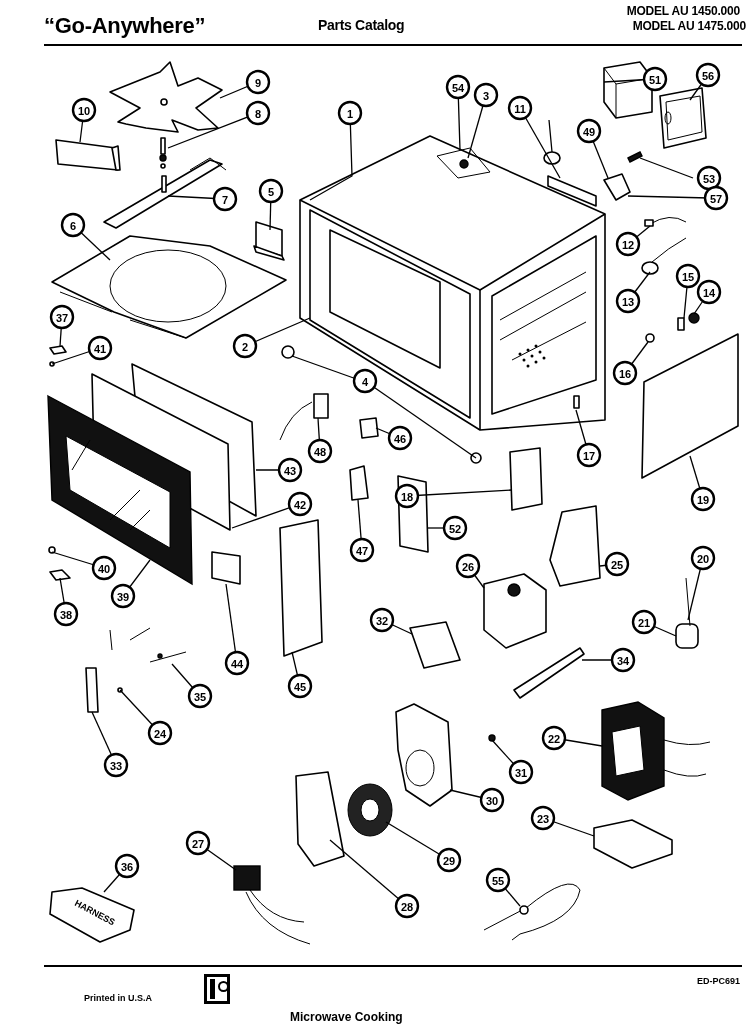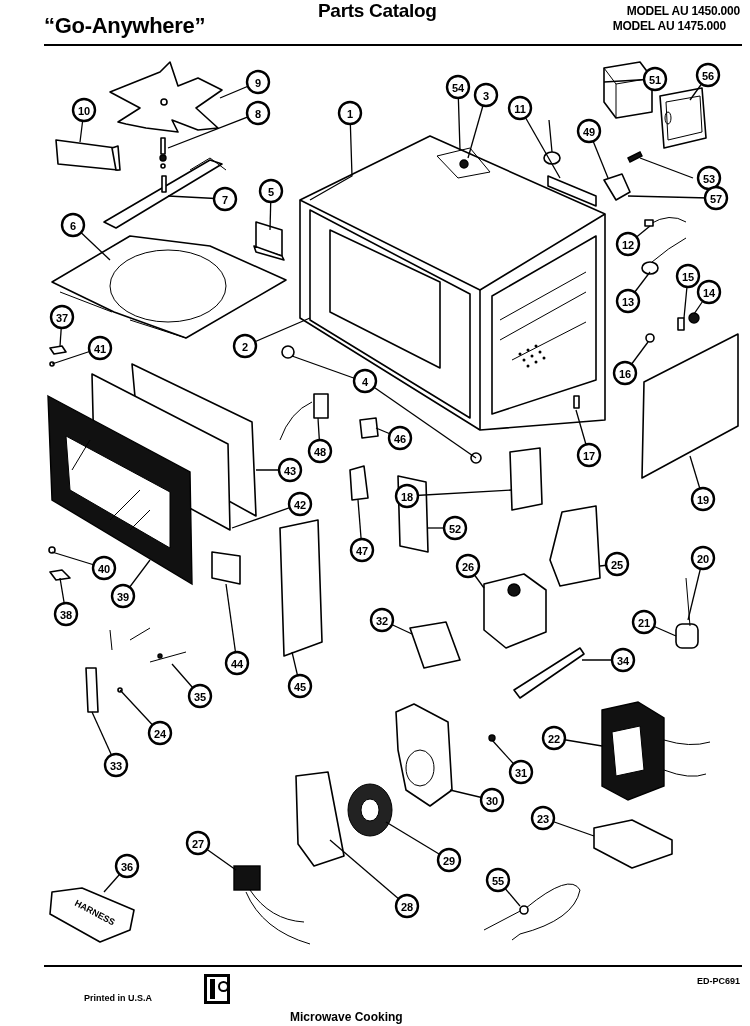--- a/index.html
+++ b/index.html
@@ -1,22 +1,22 @@
 <!DOCTYPE html>
 <html><head>
 <meta charset="utf-8">
 <style>
   html, body { margin: 0; padding: 0; background: #ffffff; }
   body { width: 750px; height: 1026px; position: relative; overflow: hidden;
          font-family: "Liberation Sans", sans-serif; color: #000; }
   .hdr { position: absolute; font-weight: bold; }
   #title-left { left: 44px; top: 13px; font-size: 22px; letter-spacing: -0.3px; }
-  #title-center { left: 318px; top: 0; font-size: 19px; letter-spacing: -0.3px; }
+  #title-center { left: 318px; top: 17px; font-size: 14px; letter-spacing: -0.3px; }
   #model-1 { right: 10px; top: 4px; font-size: 12px; letter-spacing: -0.2px; margin-left: 10px; }
-  #model-2 { right: 24px; top: 19px; font-size: 12px; letter-spacing: -0.2px; }
+  #model-2 { right: 4px; top: 19px; font-size: 12px; letter-spacing: -0.2px; }
   .rule { position: absolute; height: 2px; background: #000; }
   #rule-top { left: 44px; right: 8px; top: 44px; }
   #rule-bottom { left: 44px; right: 8px; top: 965px; }
   #printed { position: absolute; left: 48px; top: 993px; font-size: 9px; font-weight: bold; margin-left: 36px; }
   #doc-code { position: absolute; right: 10px; top: 976px; font-size: 9px; font-weight: bold; }
   #logo { position: absolute; left: 204px; top: 974px; display: flex; align-items: center; }
   #logo-mark { width: 26px; height: 30px; border: 3px solid #000; box-sizing: border-box;
                position: relative; margin-right: 6px; }
   #logo-mark::before { content: ""; position: absolute; left: 3px; top: 2px; width: 5px; height: 20px; background: #000; }
   #logo-mark::after { content: ""; position: absolute; left: 11px; top: 4px; width: 7px; height: 7px;

